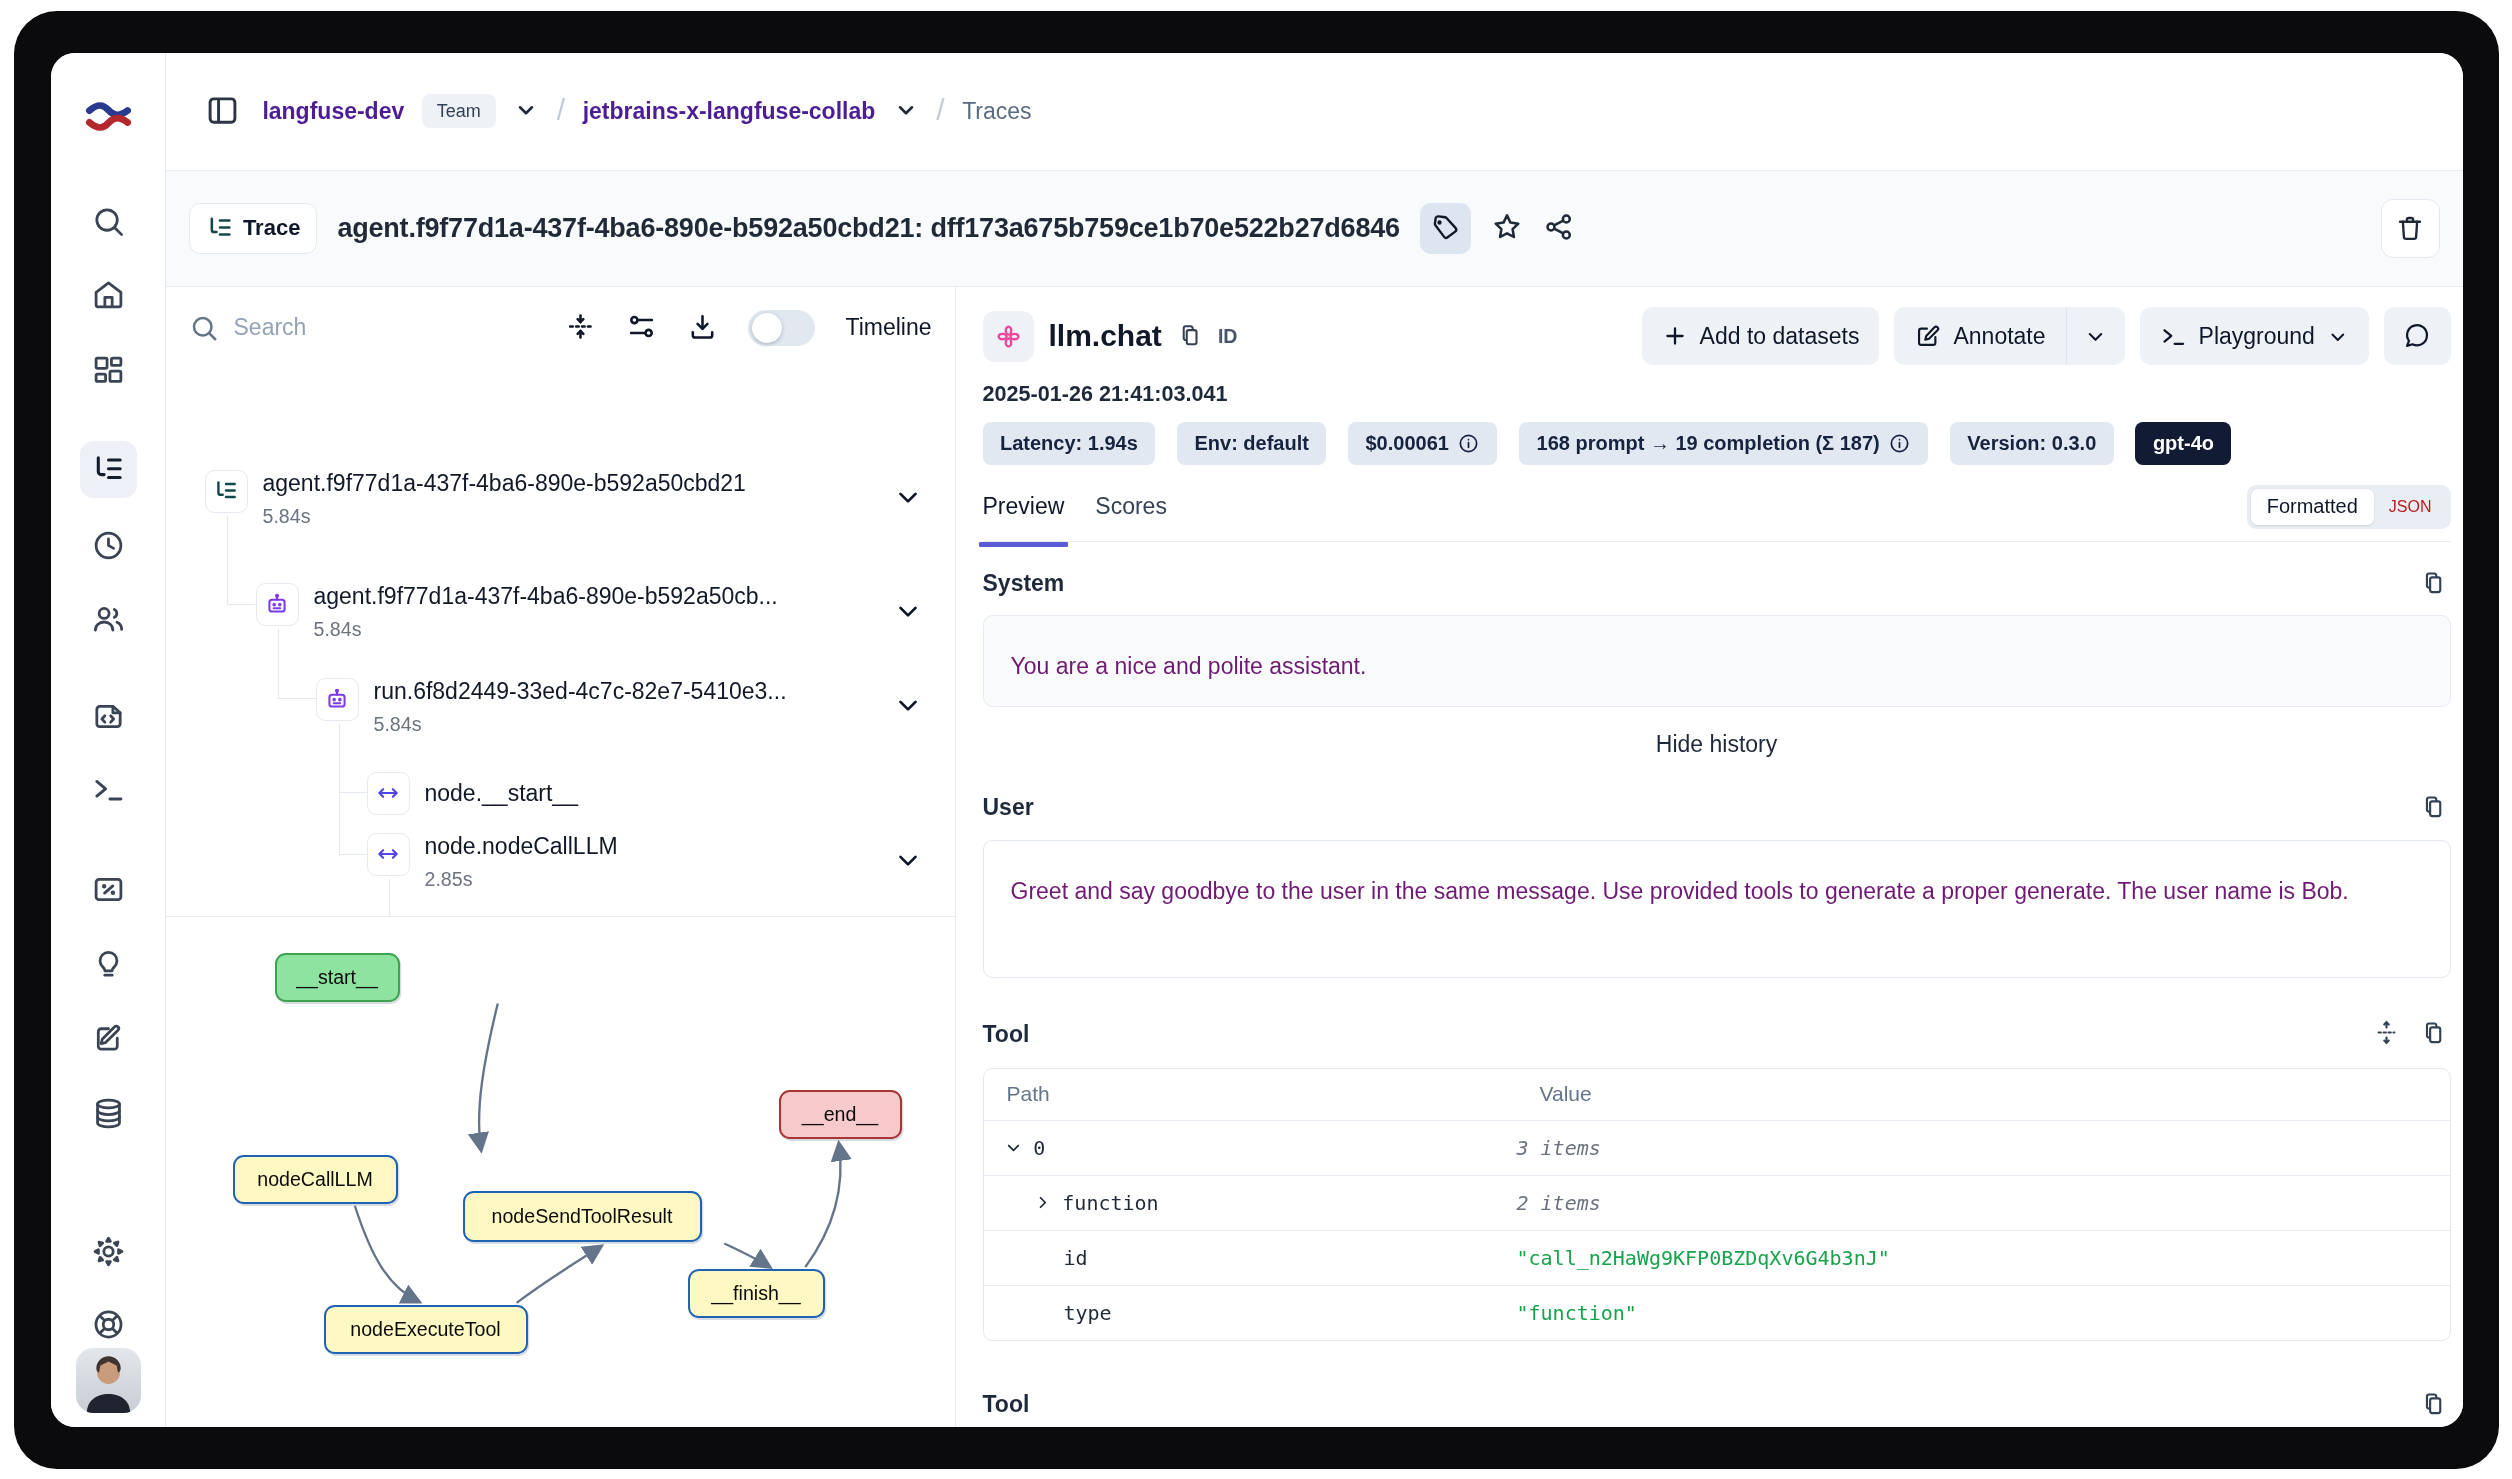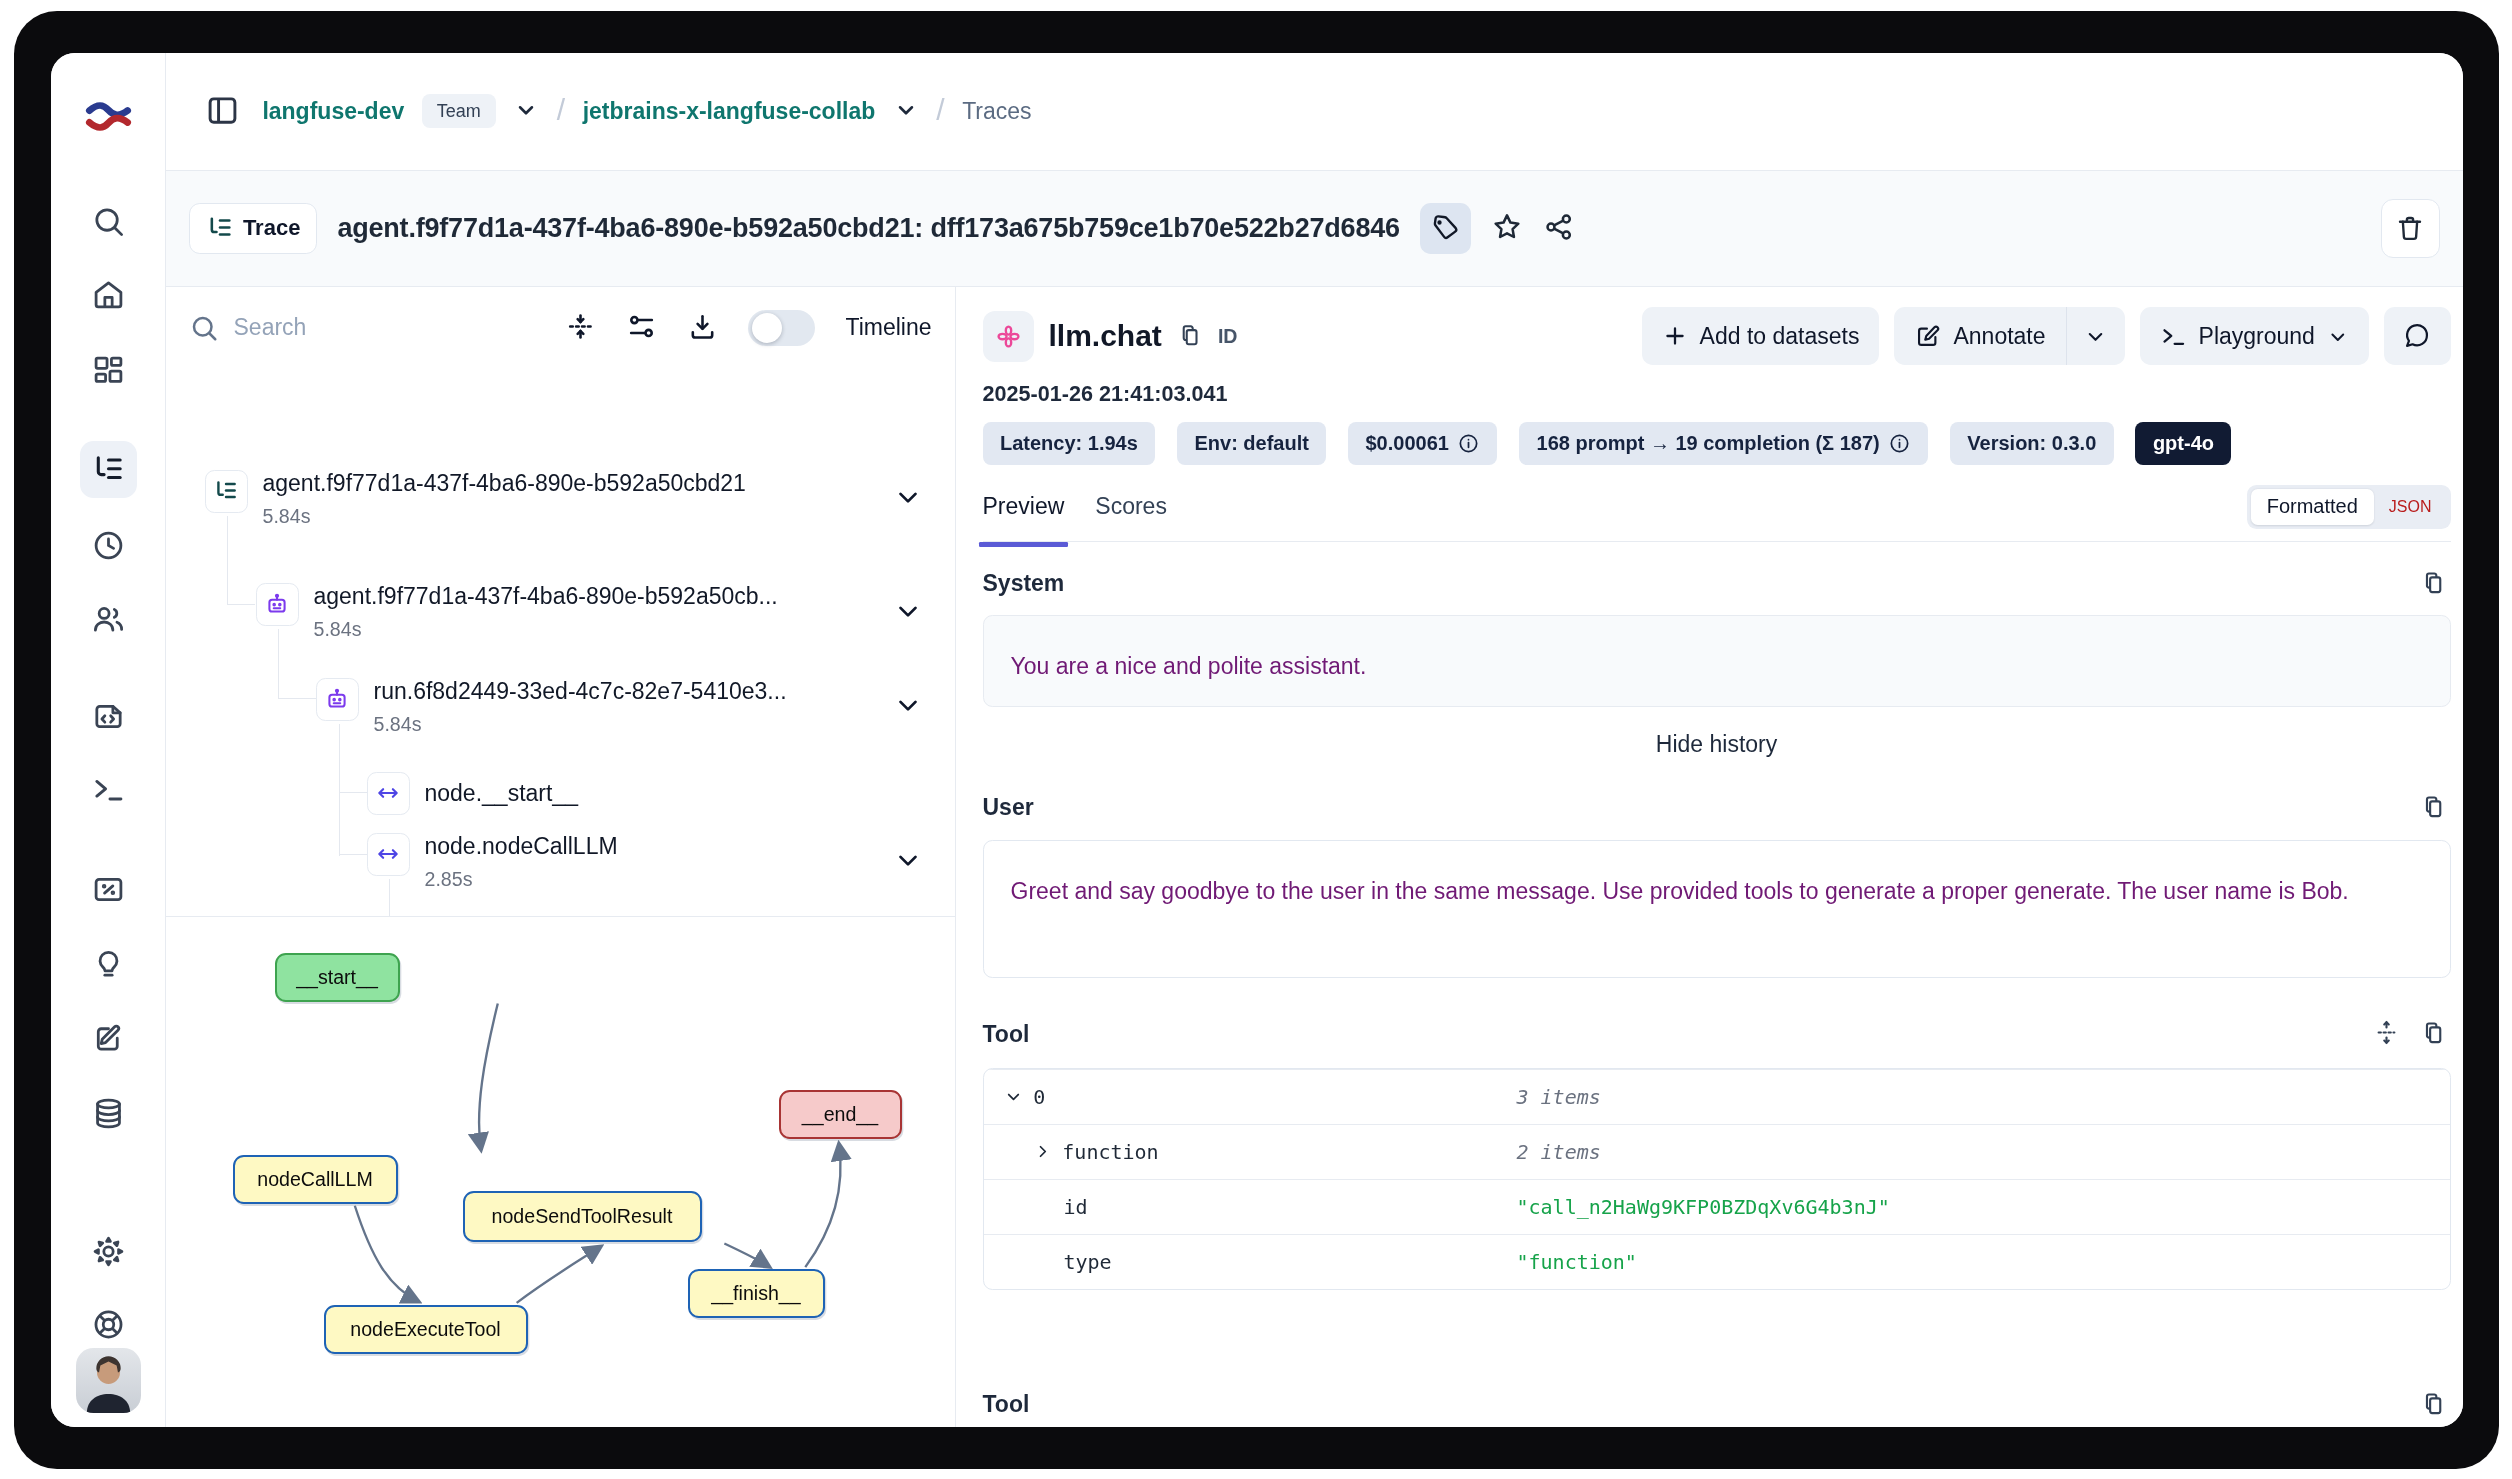--- a/index.html
+++ b/index.html
@@ -9,21 +9,21 @@
 
   
   .rail { position:absolute; left:0; top:0; bottom:0; width:115px; border-right:1.3px solid #e7ebf1; background:#fff; z-index:5; }
   .rail .logo { position:absolute; left:32px; top:38px; }
   .railitem { position:absolute; left:29px; width:57px; height:57px; display:flex; align-items:center; justify-content:center; border-radius:13.5px; cursor:pointer; }
   .railitem.active { background:#edf1f7; }
   .avatar { position:absolute; left:25px; width:65px; height:65px; border-radius:17.5px; overflow:hidden; background:linear-gradient(180deg,#e3e6ea,#c9ced5); }
 
   
   .topbar { position:absolute; left:115px; right:0; top:0; height:117px; background:#fff; display:flex; align-items:center; padding-left:39px; gap:17.5px; }
-  .crumb { font-size:23px; font-weight:600; color:#0f766e; }
+  .crumb { font-size:23px; font-weight:600; color:#4c1d95; }
   .crumb.muted { color:#5b6b82; font-weight:500; }
   .teampill { background:#eef2f7; color:#334155; font-size:18px; font-weight:500; padding:6.7px 15px; border-radius:8px; }
   .slash { color:#c3cbd8; font-size:30px; font-weight:300; transform:translateY(-1.3px); }
 
   .tracebar { position:absolute; left:115px; right:0; top:117px; height:117px; background:#f8fafc; border-top:1.3px solid #e7ebf1; border-bottom:1.3px solid #e7ebf1; display:flex; align-items:center; padding:0 23px; gap:20px; }
   .tracebadge { display:flex; align-items:center; gap:9.4px; background:#fff; border:1.3px solid #e2e8f0; border-radius:10.8px; height:51px; padding:0 16px; font-size:22px; font-weight:700; color:#0f172a; }
   .tracetitle { font-size:27px; font-weight:700; color:#1f2937; letter-spacing:-0.2px; }
   .chipbtn { width:51px; height:51px; border-radius:10.8px; background:#dde5f1; display:flex; align-items:center; justify-content:center; cursor:pointer; }
   .ghostbtn { width:59px; height:59px; border-radius:12px; background:#fff; border:1.3px solid #e2e8f0; display:flex; align-items:center; justify-content:center; margin-left:auto; cursor:pointer; }
 
@@ -554,20 +554,24 @@
               <path d="M12 21 v-4.5"></path>
               <path d="M10 19.2 l2 2 2-2"></path>
             </svg></span>
       <span style="cursor:pointer"><svg width="27" height="27" viewBox="0 0 24 24" fill="none" stroke="#334155" stroke-width="1.9" stroke-linejoin="round">
               <rect x="9" y="7.5" width="9" height="13" rx="1.8"></rect>
               <path d="M14.5 7.5 V5.8 a1.8 1.8 0 0 0-1.8-1.8 H8 a1.8 1.8 0 0 0-1.8 1.8 v9 a1.8 1.8 0 0 0 1.8 1.8 h1"></path>
             </svg></span>
     </div>
 
     <div class="jsontable" style="top:781px">
+      <div class="jrow head">
+        <span class="jhead">Path</span>
+        <span class="jhead">Value</span>
+      </div>
       <div class="jrow">
         <span class="jpath p0">
           <svg width="19" height="19" viewBox="0 0 24 24" fill="none" stroke="#1f2937" stroke-width="2.2" stroke-linecap="round" stroke-linejoin="round">
                 <path d="M6 9.5 L12 15.5 18 9.5"></path>
               </svg>
           <span>0</span>
         </span>
         <span class="jval meta">3 items</span>
       </div>
       <div class="jrow">

